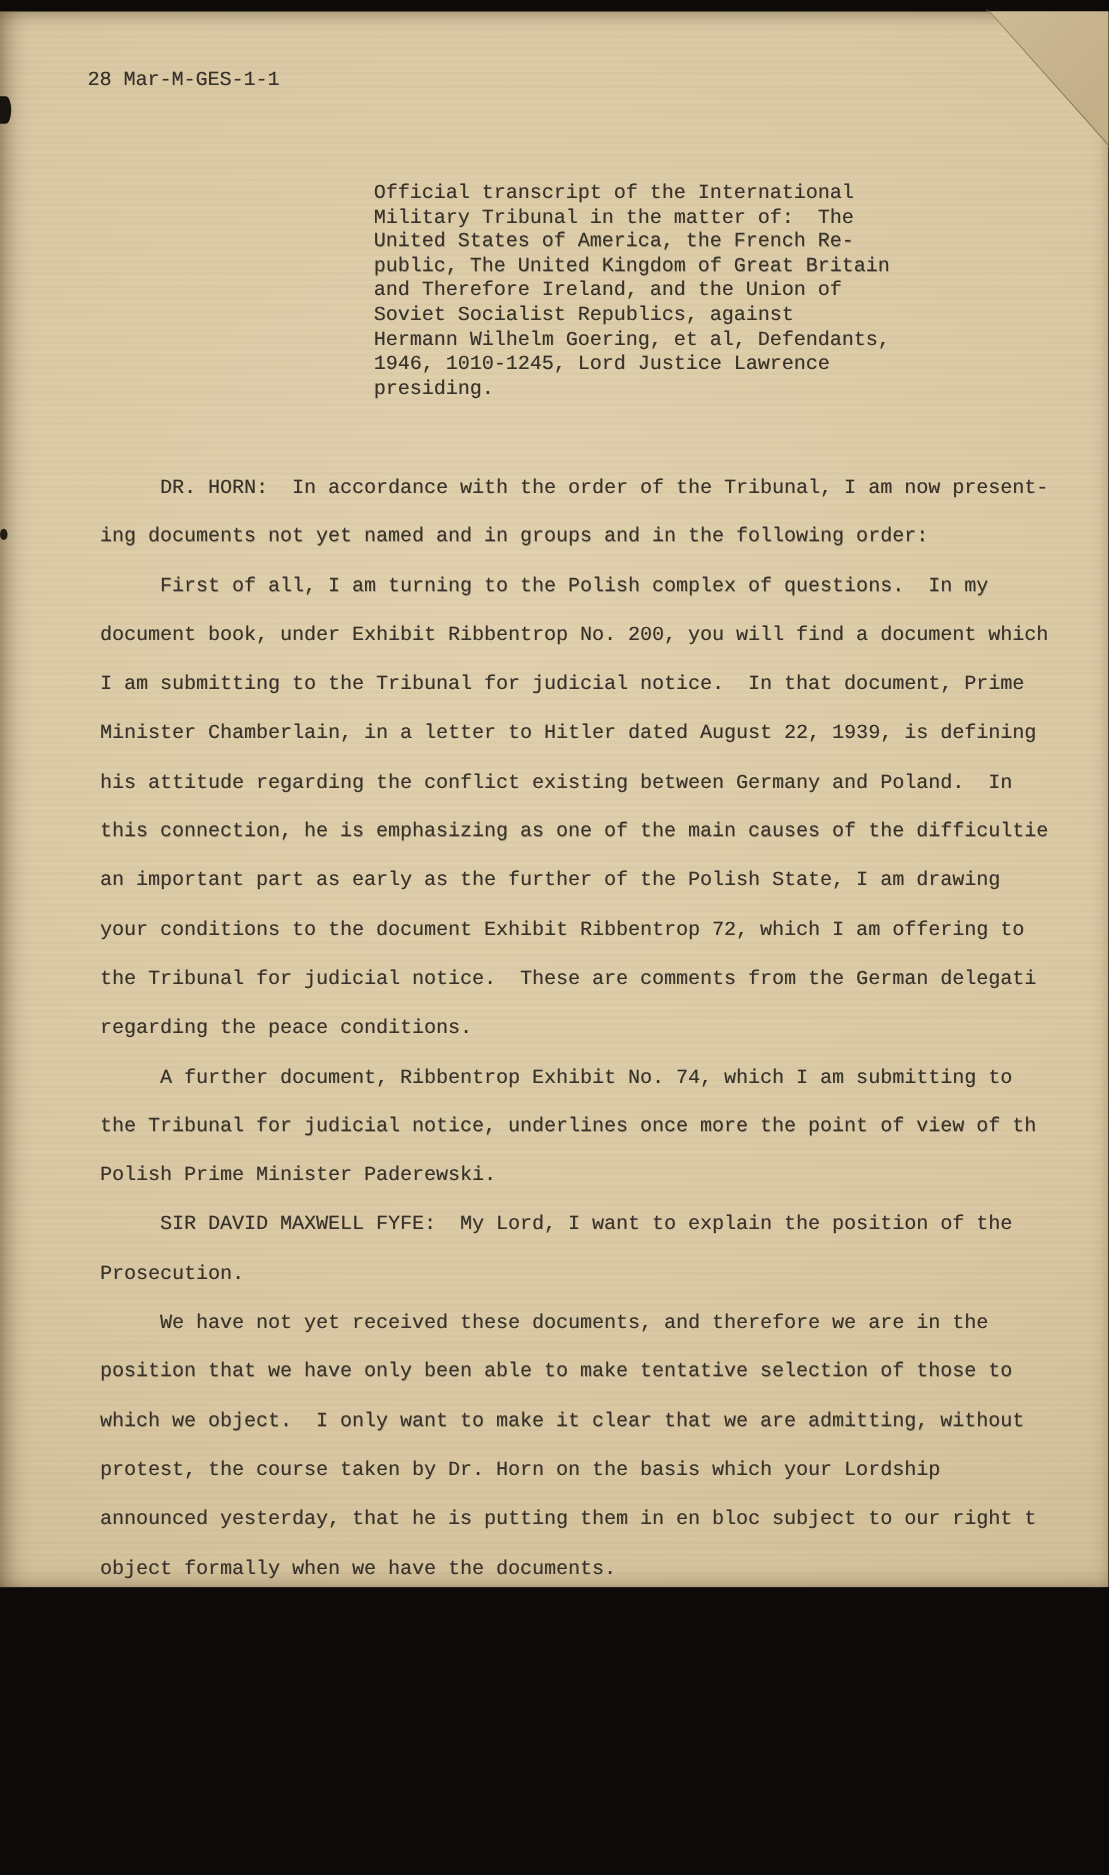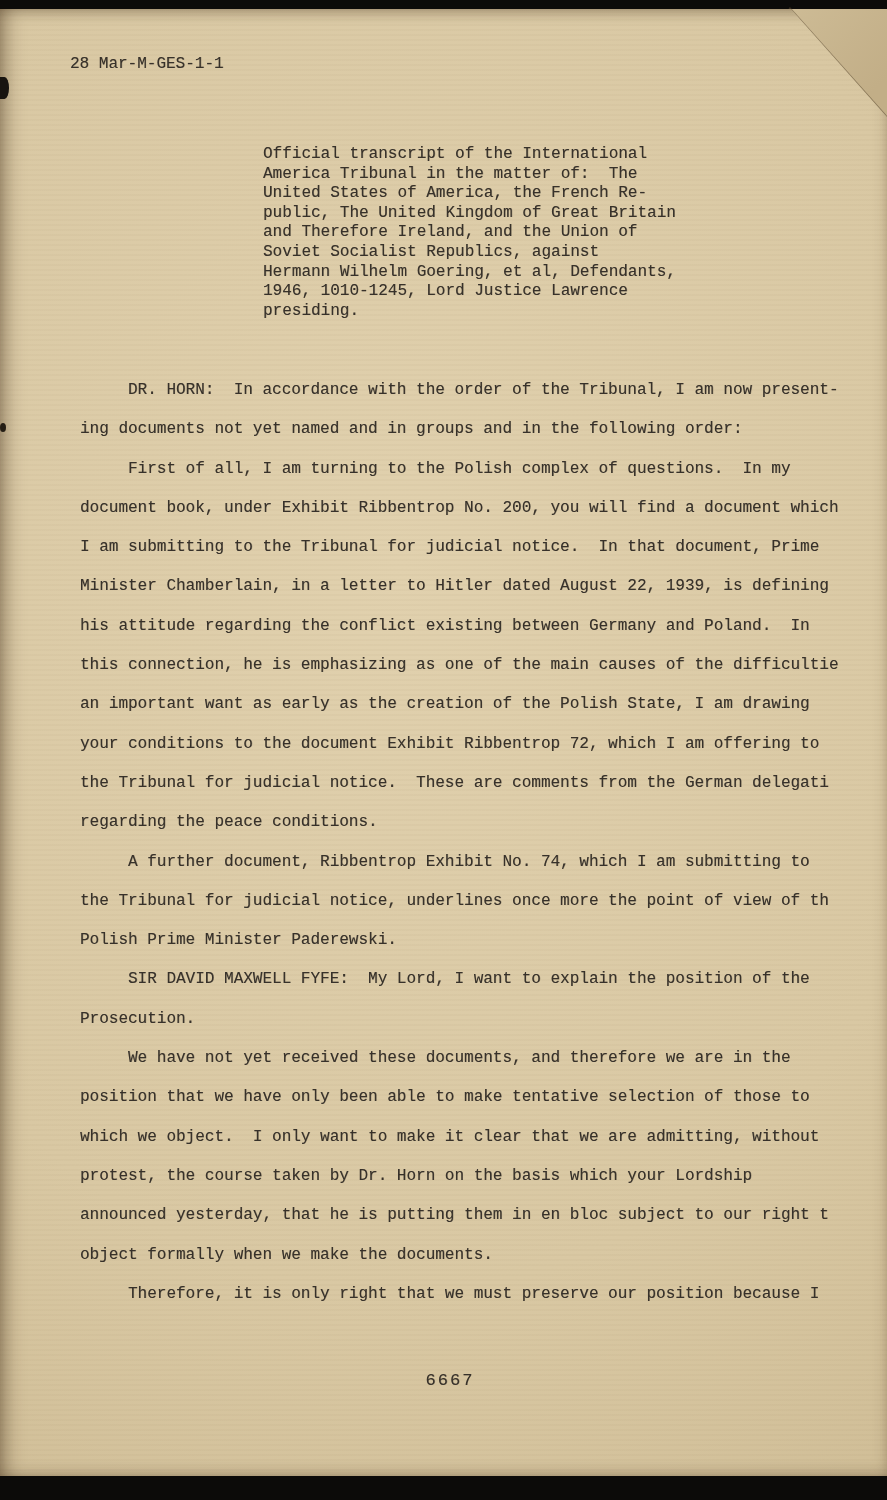--- a/index.html
+++ b/index.html
@@ -35,21 +35,21 @@
     height: 2px;
     background: rgba(85, 70, 45, 0.55);
     transform-origin: 0 0;
     transform: rotate(48.3deg);
   }
   .paper {
     position: absolute;
     left: 0;
     top: 9px;
     width: 887px;
-    height: 1467px;
+    height: 1261px;
     background:
       repeating-linear-gradient(0deg, rgba(120, 95, 60, 0.035) 0 2px, rgba(0,0,0,0) 2px 5px),
       radial-gradient(120% 90% at 45% 38%, #e1d1ae 0%, var(--paper, #d9c8a3) 55%, #cbb890 100%);
     clip-path: polygon(0 0, 791px 0, 100% 108px, 100% 100%, 0 100%);
     box-shadow:
       inset 14px 0 20px -10px rgba(60, 40, 20, 0.5),
       inset 0 10px 14px -8px rgba(60, 40, 20, 0.35),
       inset -6px -8px 16px -8px rgba(60, 40, 20, 0.3);
     color: var(--ink, #37312a);
   }
@@ -64,20 +64,21 @@
   .caption {
     position: absolute;
     left: 263px;
     top: 136px;
     font-size: 16px;
     line-height: 19.6px;
   }
   .caption-line {
     white-space: pre;
     text-shadow: 0.4px 0.3px 0 rgba(55, 49, 42, 0.4);
+    margin-left: 36px;
   }
   .body-text {
     position: absolute;
     left: 80px;
     top: 362px;
     width: 800px;
     font-size: 16px;
     line-height: 39.3px;
   }
   .body-line {
@@ -122,54 +123,54 @@
 
   <div class="under-corner"></div>
   <div class="fold-line"></div>
 
   <div class="paper">
 
     <div class="header-code">28 Mar-M-GES-1-1</div>
 
     <div class="caption">
         <div class="caption-line">Official transcript of the International</div>
-        <div class="caption-line">America Tribunal in the matter of:  The</div>
+        <div class="caption-line">Military Tribunal in the matter of:  The</div>
         <div class="caption-line">United States of America, the French Re-</div>
         <div class="caption-line">public, The United Kingdom of Great Britain</div>
         <div class="caption-line">and Therefore Ireland, and the Union of</div>
         <div class="caption-line">Soviet Socialist Republics, against</div>
         <div class="caption-line">Hermann Wilhelm Goering, et al, Defendants,</div>
         <div class="caption-line">1946, 1010-1245, Lord Justice Lawrence</div>
         <div class="caption-line">presiding.</div>
       </div>
 
     <div class="body-text">
         <div class="body-line">     DR. HORN:  In accordance with the order of the Tribunal, I am now present-</div>
         <div class="body-line">ing documents not yet named and in groups and in the following order:</div>
         <div class="body-line">     First of all, I am turning to the Polish complex of questions.  In my</div>
         <div class="body-line">document book, under Exhibit Ribbentrop No. 200, you will find a document which</div>
         <div class="body-line">I am submitting to the Tribunal for judicial notice.  In that document, Prime</div>
         <div class="body-line">Minister Chamberlain, in a letter to Hitler dated August 22, 1939, is defining</div>
         <div class="body-line">his attitude regarding the conflict existing between Germany and Poland.  In</div>
         <div class="body-line">this connection, he is emphasizing as one of the main causes of the difficultie</div>
-        <div class="body-line">an important want as early as the creation of the Polish State, I am drawing</div>
+        <div class="body-line">an important part as early as the further of the Polish State, I am drawing</div>
         <div class="body-line">your conditions to the document Exhibit Ribbentrop 72, which I am offering to</div>
         <div class="body-line">the Tribunal for judicial notice.  These are comments from the German delegati</div>
         <div class="body-line">regarding the peace conditions.</div>
         <div class="body-line">     A further document, Ribbentrop Exhibit No. 74, which I am submitting to</div>
         <div class="body-line">the Tribunal for judicial notice, underlines once more the point of view of th</div>
         <div class="body-line">Polish Prime Minister Paderewski.</div>
         <div class="body-line">     SIR DAVID MAXWELL FYFE:  My Lord, I want to explain the position of the</div>
         <div class="body-line">Prosecution.</div>
         <div class="body-line">     We have not yet received these documents, and therefore we are in the</div>
         <div class="body-line">position that we have only been able to make tentative selection of those to</div>
         <div class="body-line">which we object.  I only want to make it clear that we are admitting, without</div>
         <div class="body-line">protest, the course taken by Dr. Horn on the basis which your Lordship</div>
         <div class="body-line">announced yesterday, that he is putting them in en bloc subject to our right t</div>
-        <div class="body-line">object formally when we make the documents.</div>
+        <div class="body-line">object formally when we have the documents.</div>
         <div class="body-line">     Therefore, it is only right that we must preserve our position because I</div>
       </div>
 
     <div class="page-number">6667</div>
 
     <div class="mark mark-1"></div>
     <div class="mark mark-2"></div>
 
   </div>
 </div>

